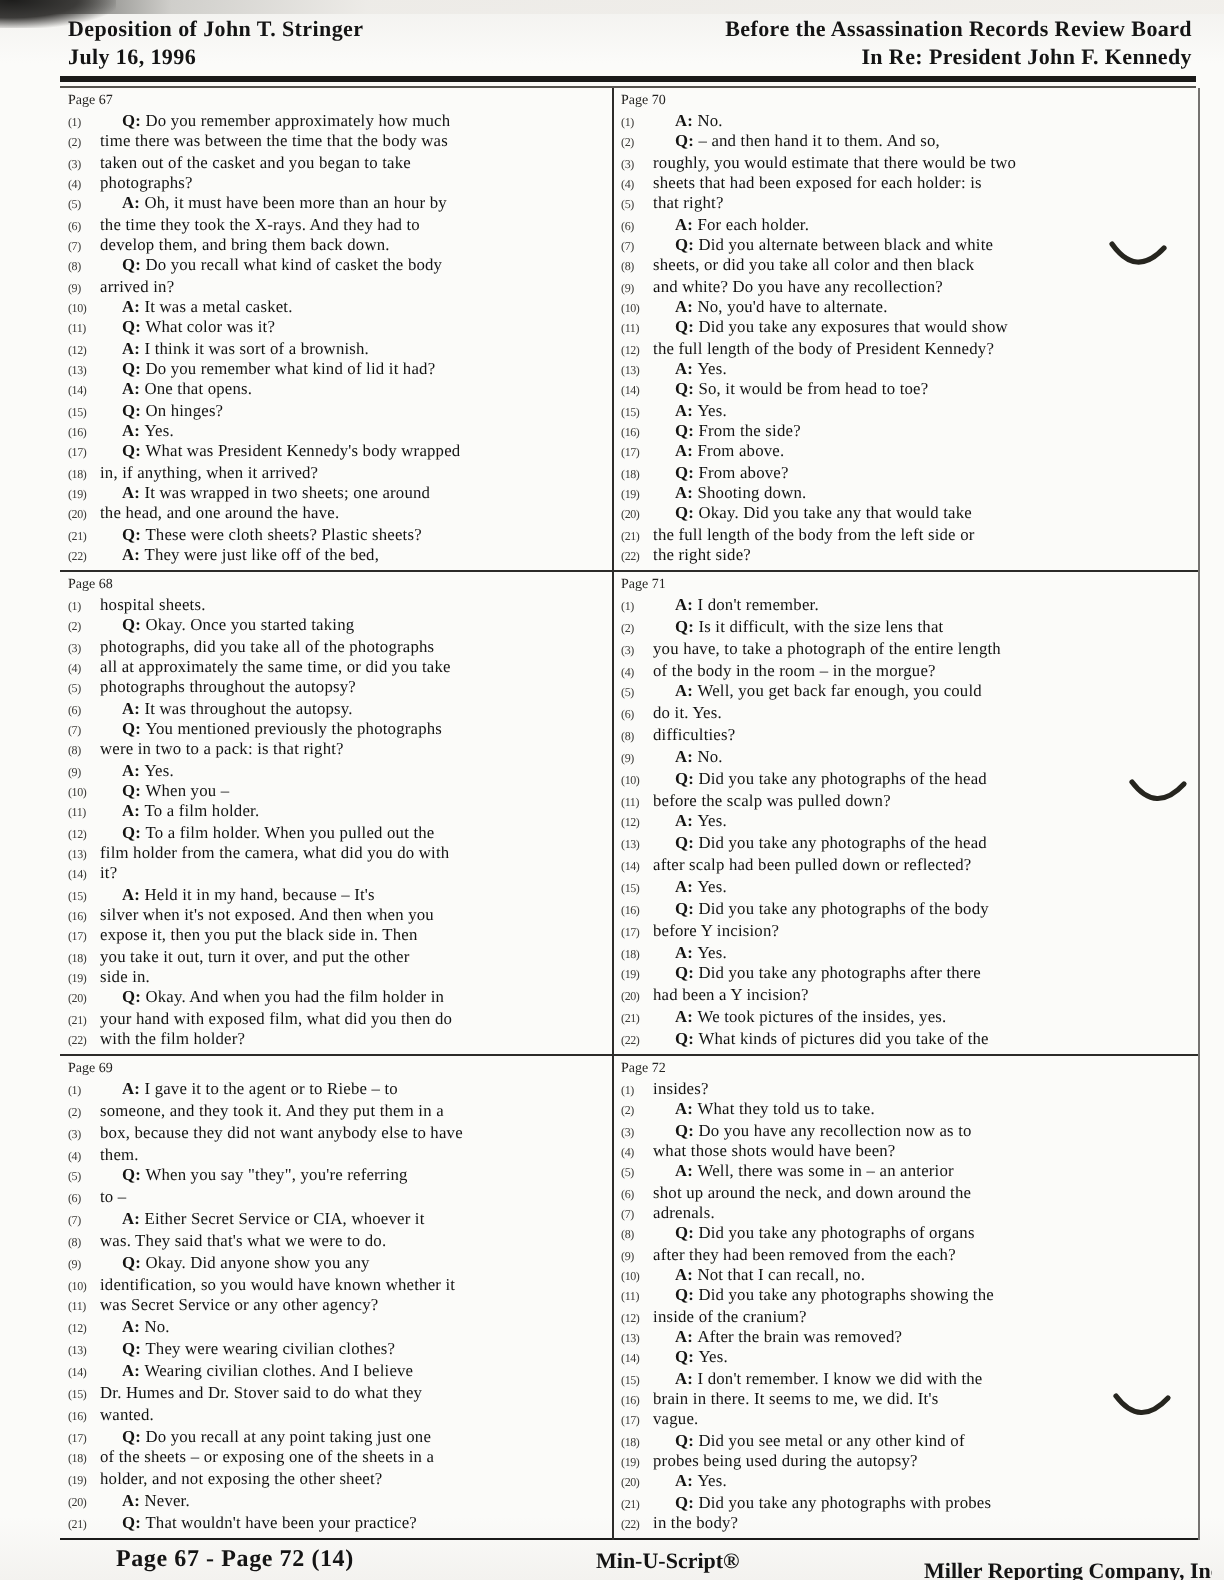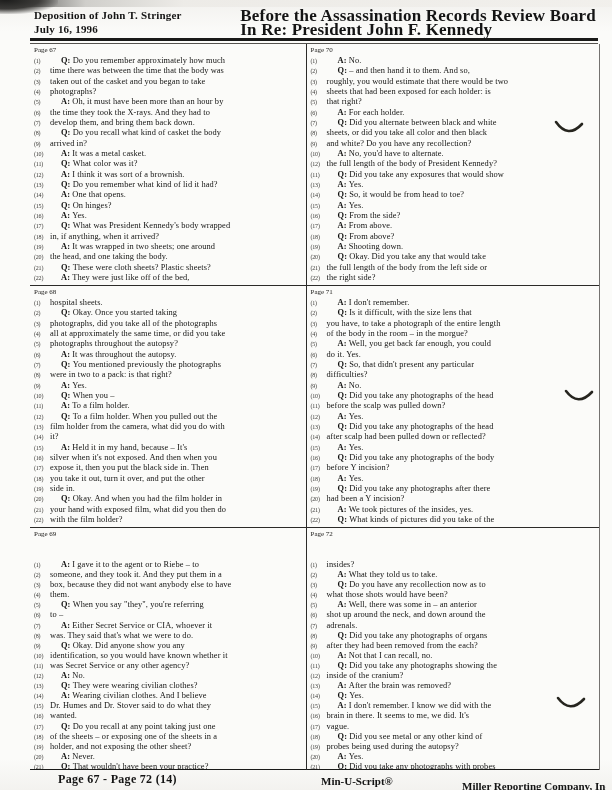--- a/index.html
+++ b/index.html
@@ -13,43 +13,43 @@
   
   .scan-smudge-top{position:absolute;top:0;left:0;width:612px;height:7px;
     background:linear-gradient(90deg,#2b2b2b 0%,#6b6b68 6%,#c9c8c4 14%,#eceae6 30%,#f1efeb 100%);
     opacity:.85;}
   .scan-smudge-corner{position:absolute;top:0;left:0;width:58px;height:14px;
     background:radial-gradient(ellipse at 10% 0%,#1d1d1c 0%,#3c3b39 45%,rgba(120,118,114,0) 75%);}
 
   
   .hdr{position:absolute;top:9px;left:34px;right:16px;display:flex;justify-content:space-between;}
   .hdr .hl{font-weight:bold;font-size:11px;line-height:13.5px;letter-spacing:.2px;}
-  .hdr .hr{font-weight:bold;font-size:17px;line-height:13.5px;text-align:left;letter-spacing:.2px;}
+  .hdr .hr{font-weight:bold;font-size:11px;line-height:13.5px;text-align:right;letter-spacing:.2px;}
   .rule-head-1{position:absolute;top:38px;left:30px;width:568px;height:3px;background:#1a1a19;}
   .rule-head-2{position:absolute;top:43px;left:30px;width:568px;height:1px;background:#55534f;}
 
   
   .content{position:absolute;top:44px;left:30px;width:570px;height:726px;display:flex;}
   .col{display:flex;flex-direction:column;height:100%;}
   .col-left{width:276px;border-right:1px solid #2c2b29;}
   .col-right{width:293px;border-right:1px solid #747270;}
   .block{flex:1 1 0;border-bottom:1px solid #2c2b29;padding:1px 4px 0 4px;overflow:hidden;display:flex;flex-direction:column;}
-  .block:last-child{border-bottom:1px solid #1a1a19;gap:20px;}
+  .block:last-child{border-bottom:1px solid #1a1a19;}
   .page-label{font-size:7px;font-weight:normal;color:#232220;padding:1px 4px 1px 0;height:9px;line-height:9px;}
   .lines{flex:1;display:flex;flex-direction:column;justify-content:space-between;padding-bottom:2px;}
   .line{display:flex;align-items:baseline;height:10.1px;line-height:10.1px;white-space:nowrap;}
   .ln{flex:0 0 16px;font-size:6px;color:#3a3936;letter-spacing:-.2px;}
   .lt{font-size:8.4px;color:#131312;letter-spacing:.1px;}
   .lt b{font-weight:bold;}
   .lt.qa{padding-left:11px;}
 
   
   .footer{position:absolute;top:772px;left:30px;width:576px;height:18px;overflow:hidden;}
   .f-left{position:absolute;left:0;top:0;font-weight:bold;font-size:12px;letter-spacing:.3px;margin-left:28px;}
-  .f-center{position:absolute;left:268px;top:3px;font-weight:bold;font-size:11px;margin-left:23px;}
+  .f-center{position:absolute;left:268px;top:3px;font-weight:bold;font-size:11px;}
   .f-right{position:absolute;left:432px;top:8px;font-weight:bold;font-size:11px;white-space:nowrap;}
 
   .pen-marks{position:absolute;inset:0;pointer-events:none;}
 </style>
 </head>
 <body>
 
 <div class="sheet">
   <div class="scan-smudge-top"></div>
   <div class="scan-smudge-corner"></div>
@@ -143,21 +143,21 @@
             <div class="line">
               <span class="ln">(18)</span>
               <span class="lt">in, if anything, when it arrived?</span>
             </div>
             <div class="line">
               <span class="ln">(19)</span>
               <span class="lt qa"><b>A: </b>It was wrapped in two sheets; one around</span>
             </div>
             <div class="line">
               <span class="ln">(20)</span>
-              <span class="lt">the head, and one taking the body.</span>
+              <span class="lt">the head, and one around the have.</span>
             </div>
             <div class="line">
               <span class="ln">(21)</span>
               <span class="lt qa"><b>Q: </b>These were cloth sheets? Plastic sheets?</span>
             </div>
             <div class="line">
               <span class="ln">(22)</span>
               <span class="lt qa"><b>A: </b>They were just like off of the bed,</span>
             </div>
           </div>
@@ -383,26 +383,26 @@
             </div>
             <div class="line">
               <span class="ln">(9)</span>
               <span class="lt">and white? Do you have any recollection?</span>
             </div>
             <div class="line">
               <span class="ln">(10)</span>
               <span class="lt qa"><b>A: </b>No, you'd have to alternate.</span>
             </div>
             <div class="line">
+              <span class="ln">(11)</span>
+              <span class="lt qa"><b>Q: </b>Did you take any exposures that would show</span>
+            </div>
+            <div class="line">
               <span class="ln">(12)</span>
               <span class="lt">the full length of the body of President Kennedy?</span>
-            </div>
-            <div class="line">
-              <span class="ln">(11)</span>
-              <span class="lt qa"><b>Q: </b>Did you take any exposures that would show</span>
             </div>
             <div class="line">
               <span class="ln">(13)</span>
               <span class="lt qa"><b>A: </b>Yes.</span>
             </div>
             <div class="line">
               <span class="ln">(14)</span>
               <span class="lt qa"><b>Q: </b>So, it would be from head to toe?</span>
             </div>
             <div class="line">
@@ -458,24 +458,20 @@
               <span class="ln">(4)</span>
               <span class="lt">of the body in the room – in the morgue?</span>
             </div>
             <div class="line">
               <span class="ln">(5)</span>
               <span class="lt qa"><b>A: </b>Well, you get back far enough, you could</span>
             </div>
             <div class="line">
               <span class="ln">(6)</span>
               <span class="lt">do it. Yes.</span>
-            </div>
-            <div class="line">
-              <span class="ln">(7)</span>
-              <span class="lt qa"><b>Q: </b>So, that didn't present any particular</span>
             </div>
             <div class="line">
               <span class="ln">(8)</span>
               <span class="lt">difficulties?</span>
             </div>
             <div class="line">
               <span class="ln">(9)</span>
               <span class="lt qa"><b>A: </b>No.</span>
             </div>
             <div class="line">

